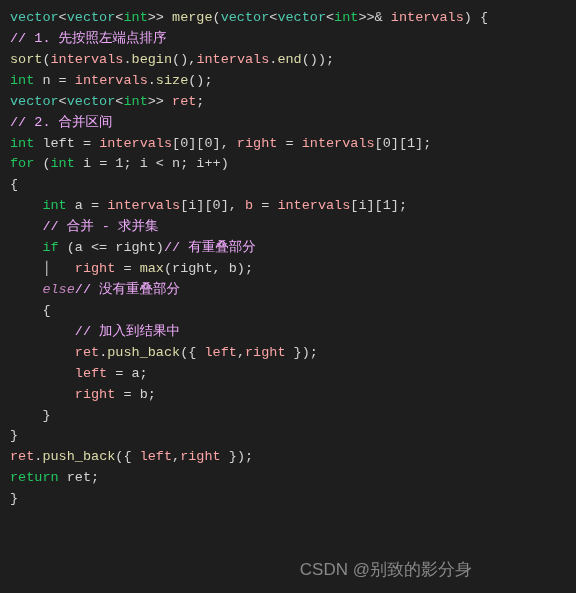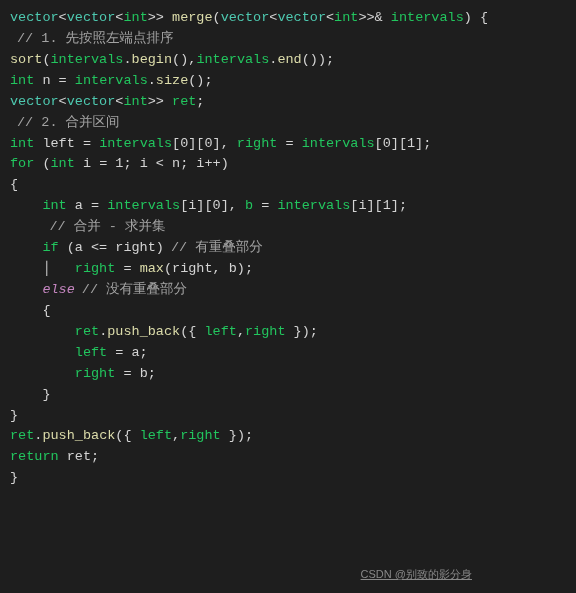--- a/index.html
+++ b/index.html
@@ -30,32 +30,31 @@
       display: flex;
       align-items: baseline;
       white-space: pre;
     }
 
     
     .c-white    { color: #d4d4d4; }
     .c-blue     { color: #22c55e; }   
     .c-cyan     { color: #4ec9b0; }   
     .c-yellow   { color: #dcdcaa; }   
-    .c-green    { color: #a3a3a3; margin-left: 7px; }   
-    .c-lt-blue  { color: #22c55e; }   
+    .c-green    { color: #f0abfc; }   
+    .c-lt-blue  { color: #fca5a5; }   
     .c-purple   { color: #c586c0; font-style: italic; }
 
     .watermark {
       position: absolute;
       bottom: 10px;
       right: 12px;
       color: #888;
-      font-size: 11px;
+      font-size: 17px;
       font-family: Arial, sans-serif;
-      text-decoration: underline;
     }
   </style>
 </head>
 <body>
 
 <div id="code-container">
   <div id="code-block">
       <div class="code-line"><span class="c-cyan">vector</span><span class="c-white">&lt;</span><span class="c-cyan">vector</span><span class="c-white">&lt;</span><span class="c-blue">int</span><span class="c-white">&gt;&gt;</span><span class="c-yellow"> merge</span><span class="c-white">(</span><span class="c-cyan">vector</span><span class="c-white">&lt;</span><span class="c-cyan">vector</span><span class="c-white">&lt;</span><span class="c-blue">int</span><span class="c-white">&gt;&gt;&amp;</span><span class="c-lt-blue"> intervals</span><span class="c-white">) {</span></div>
       <div class="code-line"><span class="c-green">// 1. 先按照左端点排序</span></div>
       <div class="code-line"><span class="c-yellow">sort</span><span class="c-white">(</span><span class="c-lt-blue">intervals</span><span class="c-white">.</span><span class="c-yellow">begin</span><span class="c-white">(),</span><span class="c-lt-blue">intervals</span><span class="c-white">.</span><span class="c-yellow">end</span><span class="c-white">());</span></div>
@@ -64,20 +63,21 @@
       <div class="code-line"><span class="c-green">// 2. 合并区间</span></div>
       <div class="code-line"><span class="c-blue">int</span><span class="c-white"> left = </span><span class="c-lt-blue">intervals</span><span class="c-white">[0][0],</span><span class="c-lt-blue"> right</span><span class="c-white"> = </span><span class="c-lt-blue">intervals</span><span class="c-white">[0][1];</span></div>
       <div class="code-line"><span class="c-blue">for</span><span class="c-white"> (</span><span class="c-blue">int</span><span class="c-white"> i = 1; i &lt; n; i++)</span></div>
       <div class="code-line"><span class="c-white">{</span></div>
       <div class="code-line"><span class="c-white">    </span><span class="c-blue">int</span><span class="c-white"> a = </span><span class="c-lt-blue">intervals</span><span class="c-white">[i][0],</span><span class="c-lt-blue"> b</span><span class="c-white"> = </span><span class="c-lt-blue">intervals</span><span class="c-white">[i][1];</span></div>
       <div class="code-line"><span class="c-green">    // 合并 - 求并集</span></div>
       <div class="code-line"><span class="c-white">    </span><span class="c-blue">if</span><span class="c-white"> (a &lt;= right)</span><span class="c-green">// 有重叠部分</span></div>
       <div class="code-line"><span class="c-white">    │   </span><span class="c-lt-blue">right</span><span class="c-white"> = </span><span class="c-yellow">max</span><span class="c-white">(right, b);</span></div>
       <div class="code-line"><span class="c-white">    </span><span class="c-purple">else</span><span class="c-green">// 没有重叠部分</span></div>
       <div class="code-line"><span class="c-white">    {</span></div>
+      <div class="code-line"><span class="c-green">        // 加入到结果中</span></div>
       <div class="code-line"><span class="c-white">        </span><span class="c-lt-blue">ret</span><span class="c-white">.</span><span class="c-yellow">push_back</span><span class="c-white">({ </span><span class="c-lt-blue">left</span><span class="c-white">,</span><span class="c-lt-blue">right</span><span class="c-white"> });</span></div>
       <div class="code-line"><span class="c-white">        </span><span class="c-lt-blue">left</span><span class="c-white"> = a;</span></div>
       <div class="code-line"><span class="c-white">        </span><span class="c-lt-blue">right</span><span class="c-white"> = b;</span></div>
       <div class="code-line"><span class="c-white">    }</span></div>
       <div class="code-line"><span class="c-white">}</span></div>
       <div class="code-line"><span class="c-lt-blue">ret</span><span class="c-white">.</span><span class="c-yellow">push_back</span><span class="c-white">({ </span><span class="c-lt-blue">left</span><span class="c-white">,</span><span class="c-lt-blue">right</span><span class="c-white"> });</span></div>
       <div class="code-line"><span class="c-blue">return</span><span class="c-white"> ret;</span></div>
       <div class="code-line"><span class="c-white">}</span></div>
     </div>
   <div class="watermark">CSDN @别致的影分身</div>

